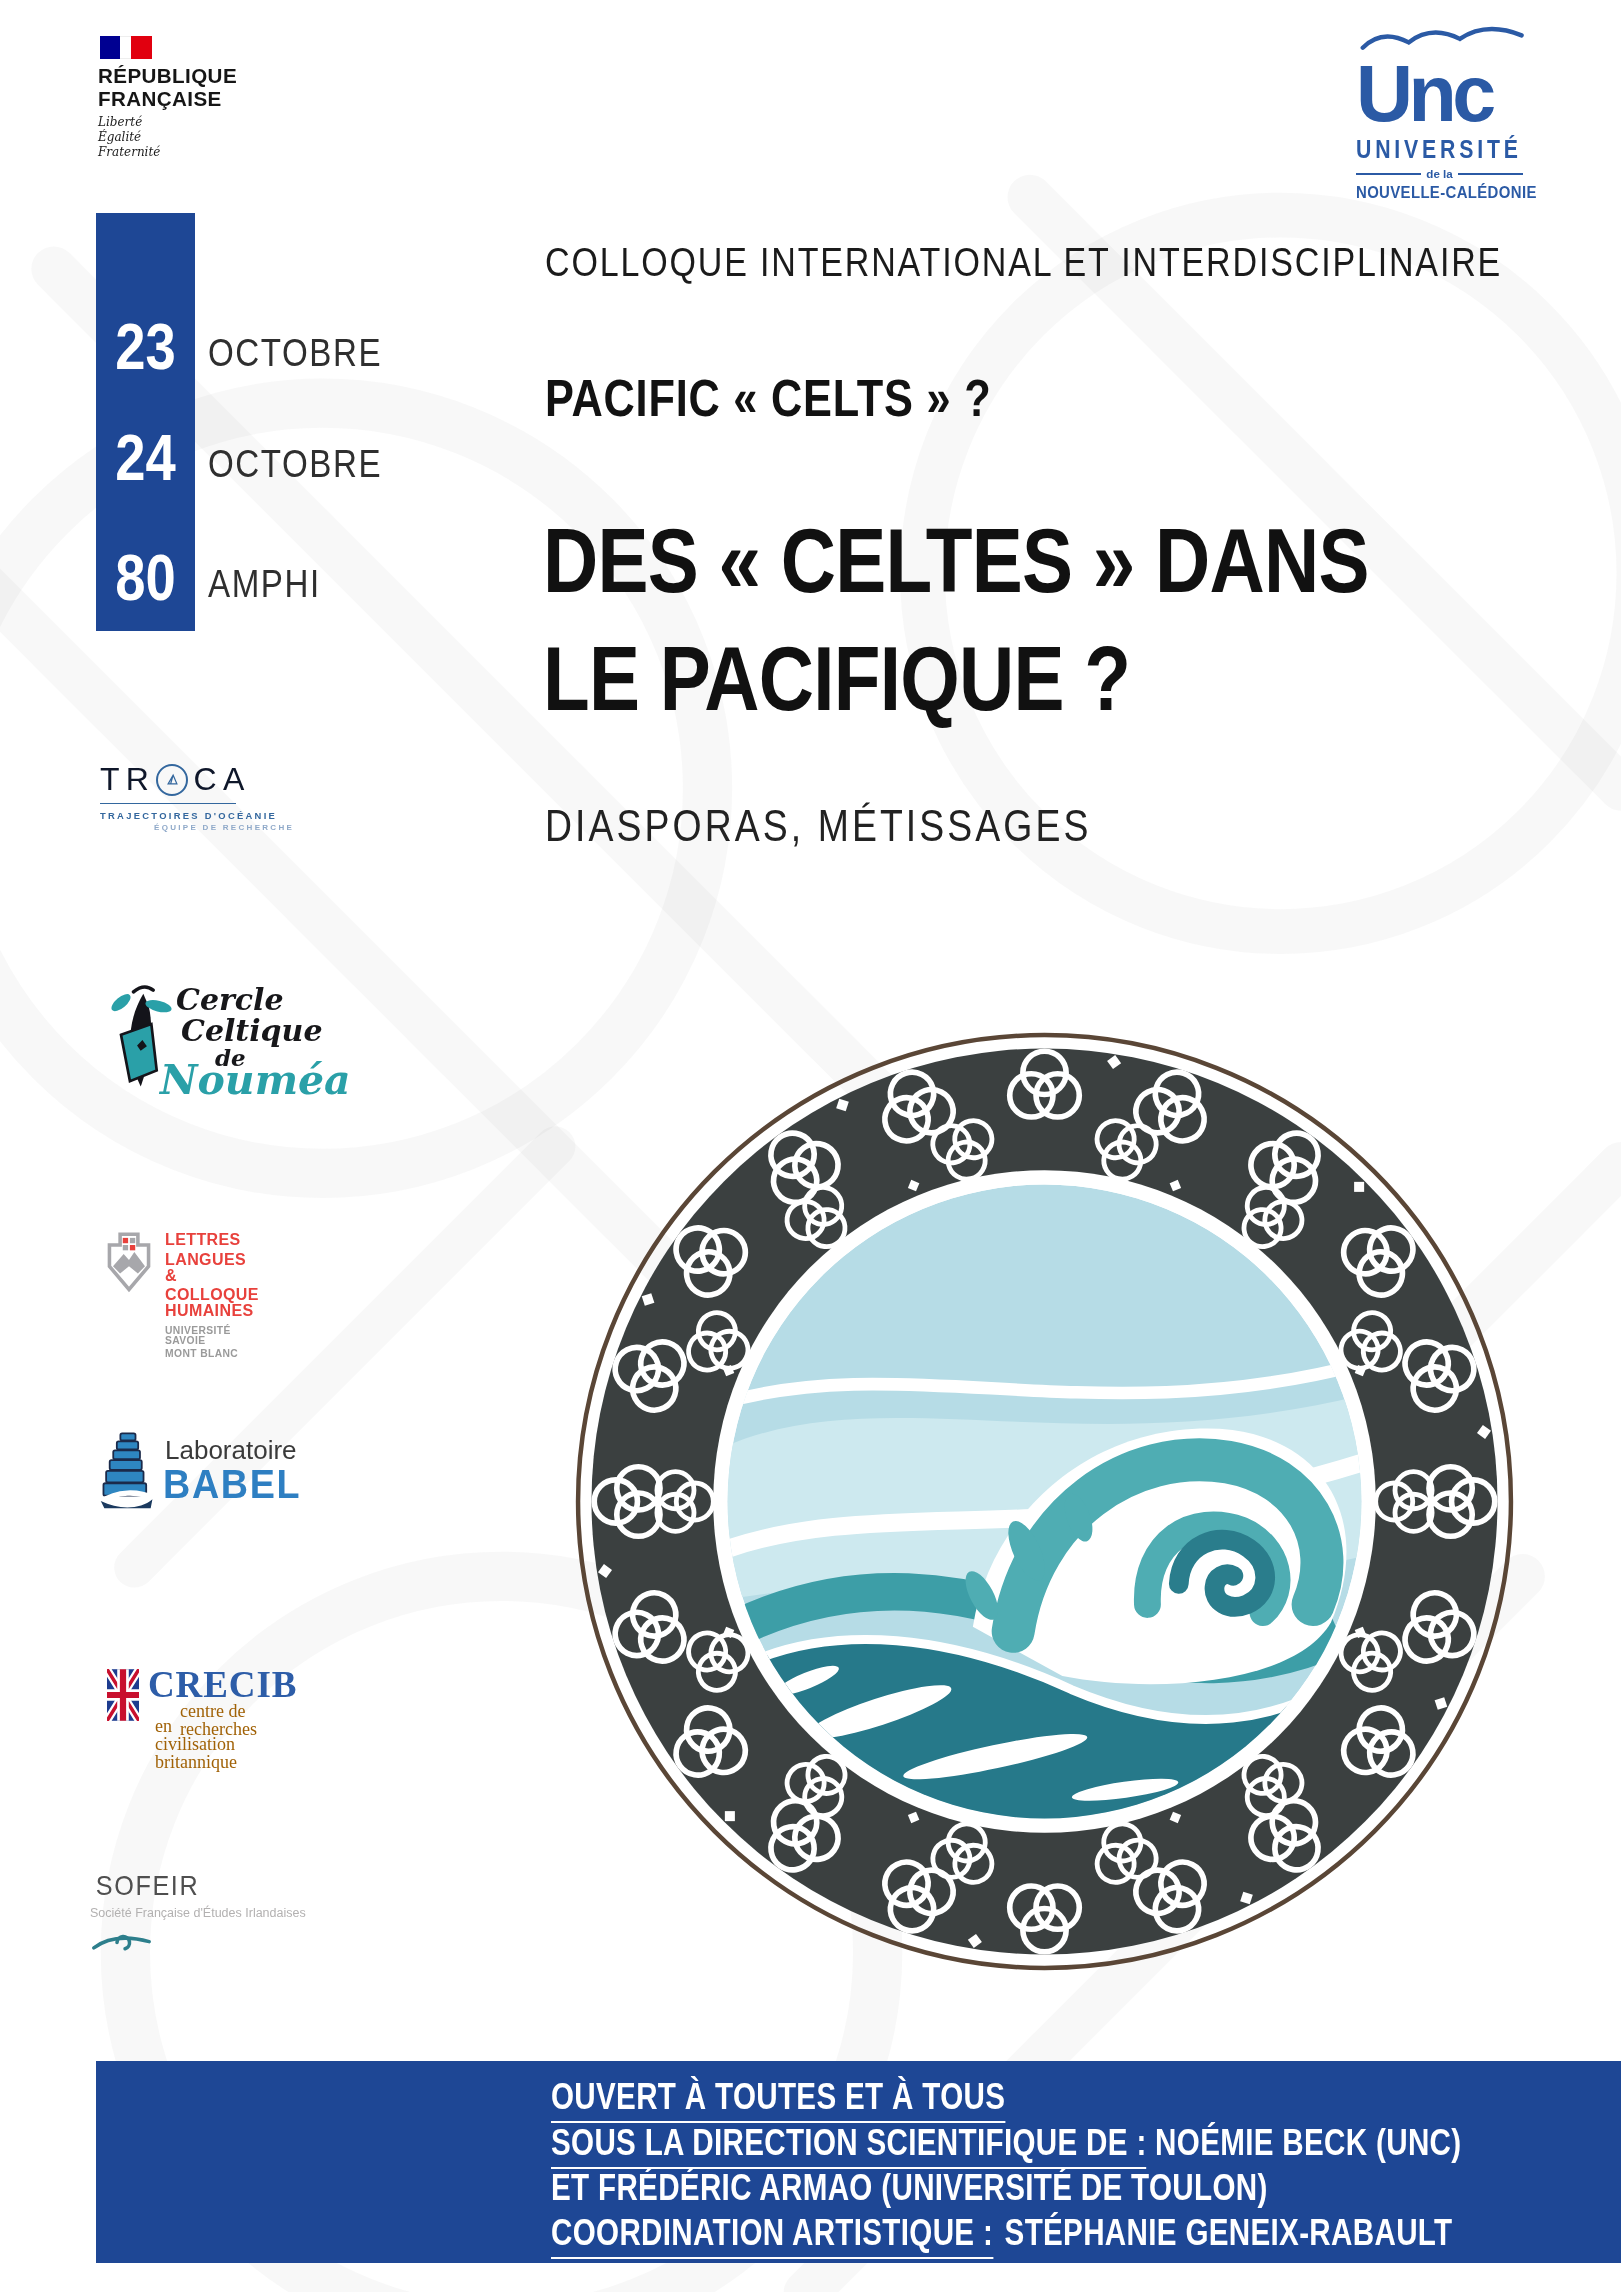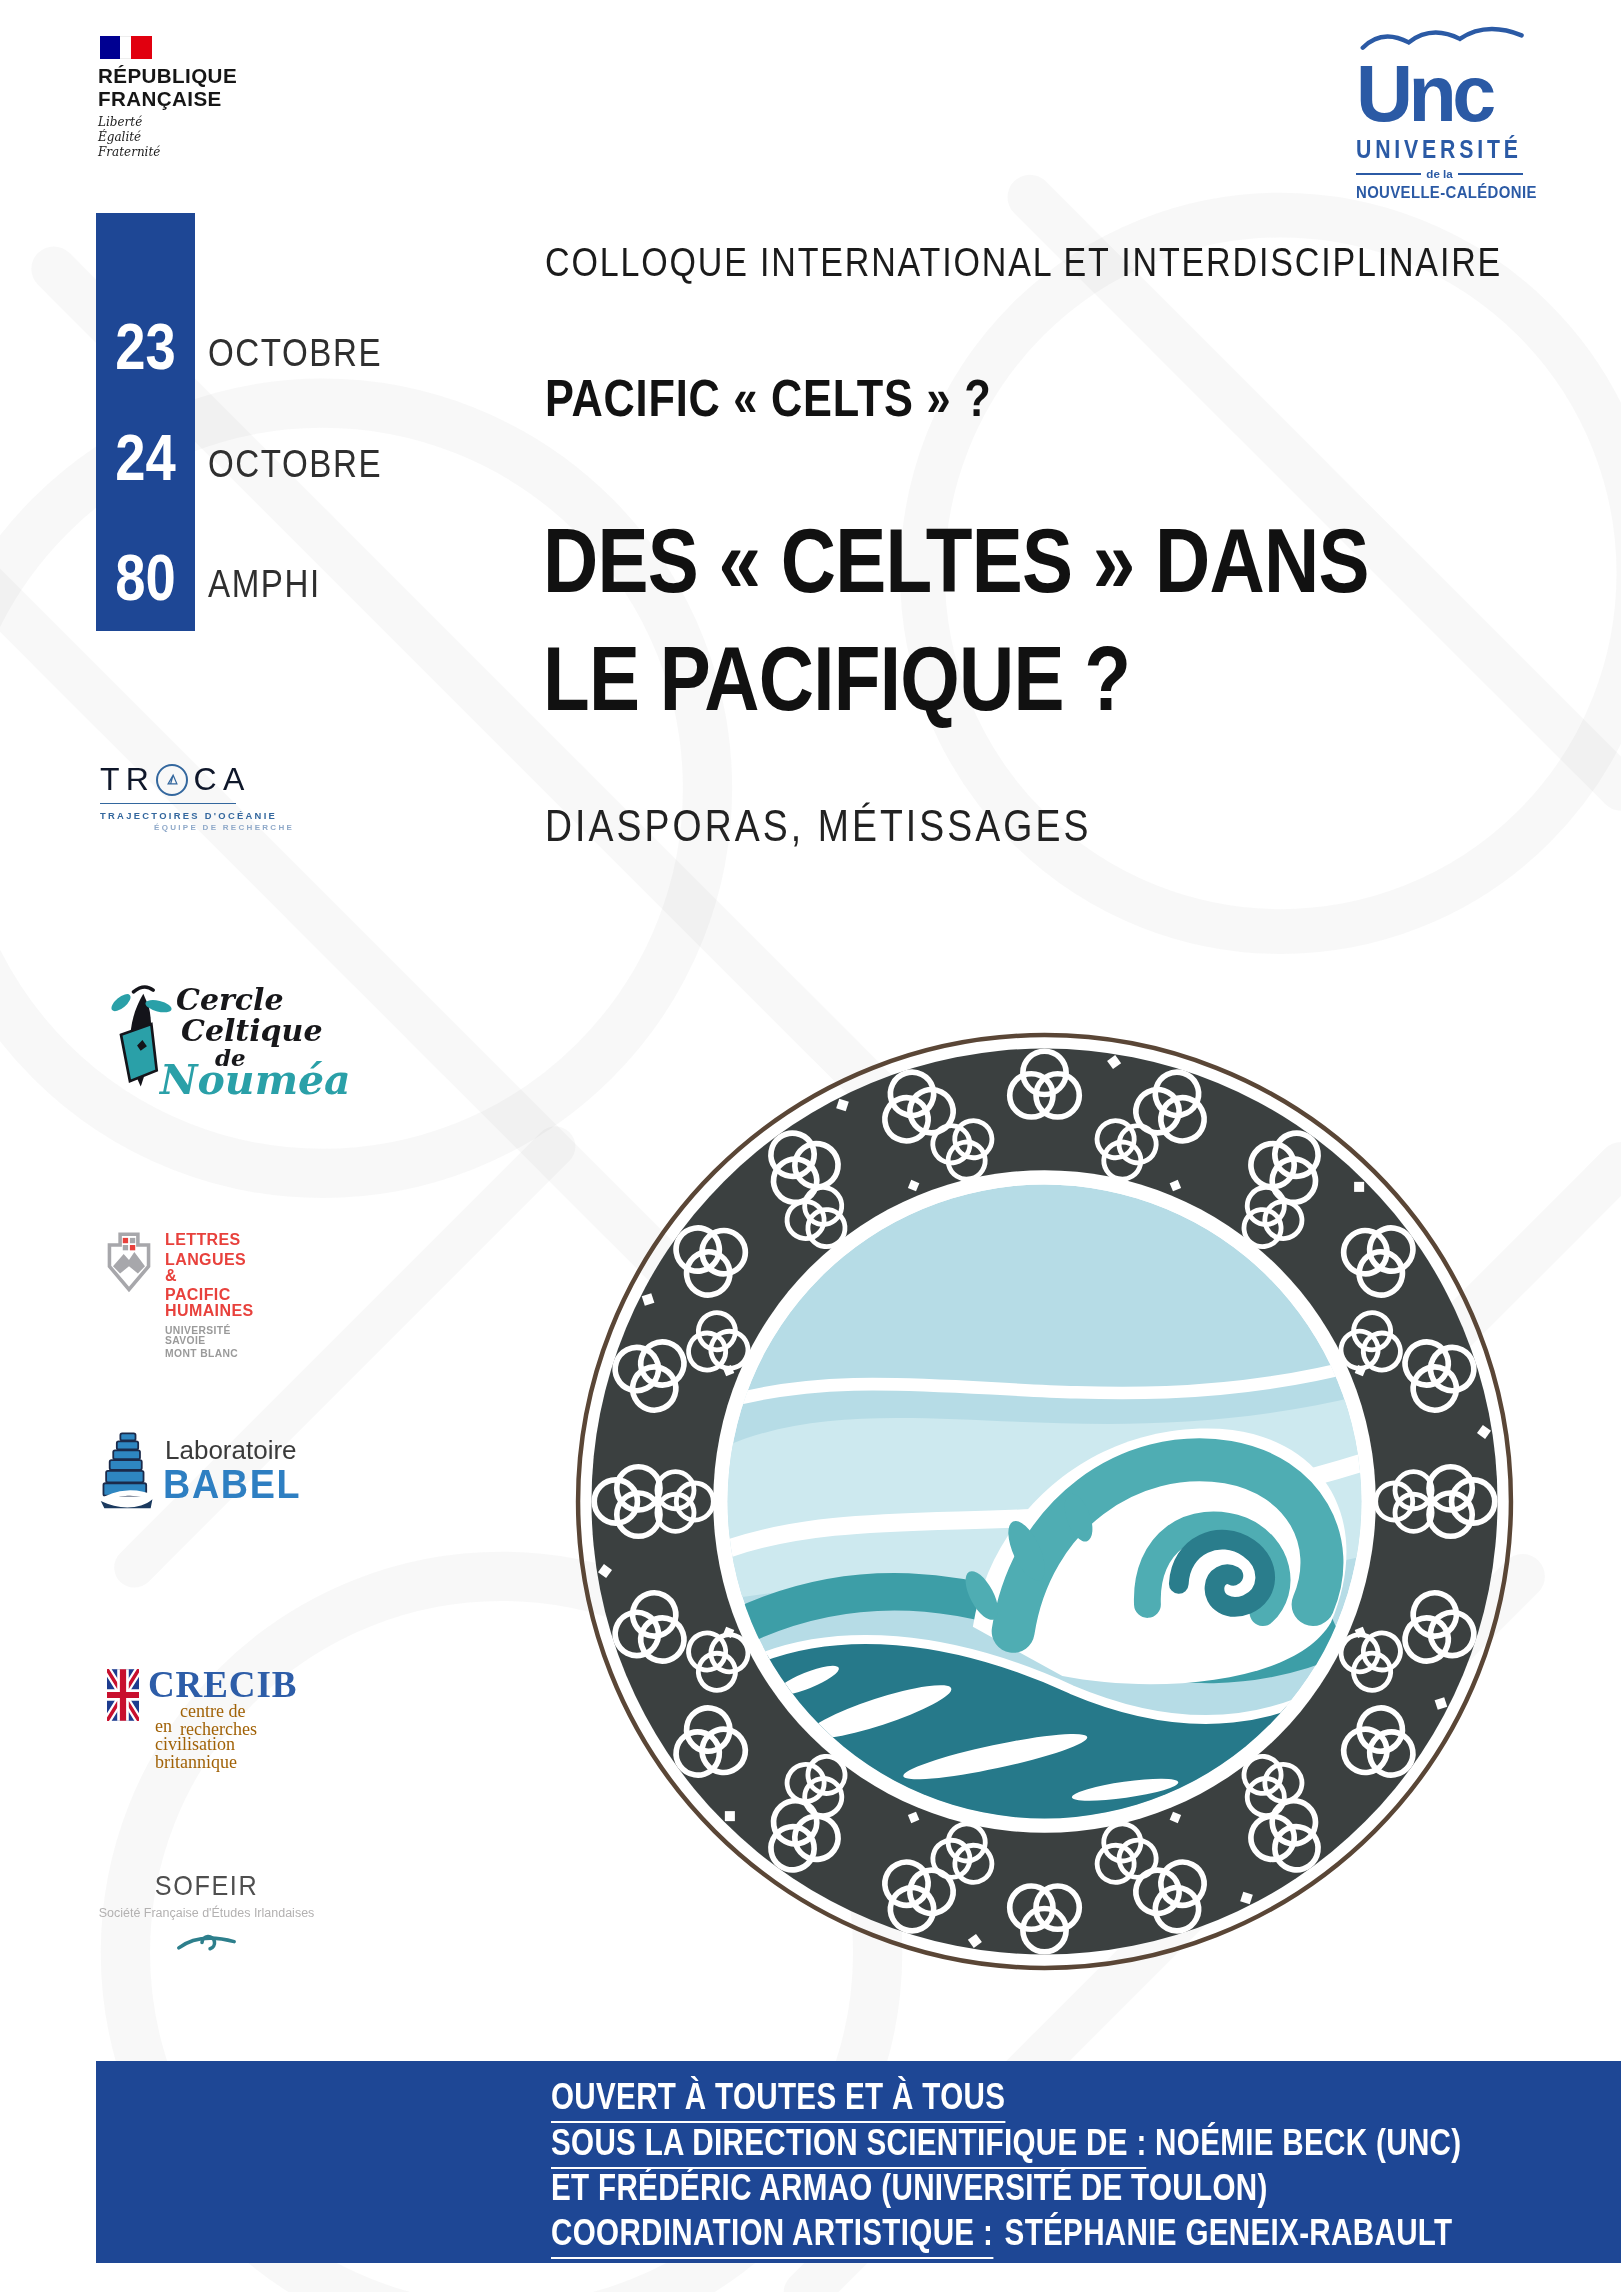--- a/index.html
+++ b/index.html
@@ -145,21 +145,21 @@
       <path d="M6,18 H18 V6 H38 V18 H50 V42 L28,68 L6,42 Z" fill="none" stroke="#a7a7ab" stroke-width="4"></path>
       <rect x="21" y="10" width="6" height="6" fill="#e8413c"></rect>
         <rect x="29" y="10" width="6" height="6" fill="#a7a7ab"></rect>
       <rect x="21" y="18" width="6" height="6" fill="#a7a7ab"></rect>
         <rect x="29" y="18" width="6" height="6" fill="#e8413c"></rect>
       <path d="M10,42 L22,28 L28,35 L34,26 L46,42 L38,50 L28,42 L18,50 Z" fill="#a7a7ab"></path>
     </svg>
     <div class="abs" style="left:61px;top:7.2px;">
       <div class="llsh-red">LETTRES</div>
       <div class="llsh-red" style="margin-top:3.6px;">LANGUES &amp;</div>
-      <div class="llsh-red" style="margin-top:3.6px;">PACIFIC HUMAINES</div>
+      <div class="llsh-red" style="margin-top:3.6px;">COLLOQUE HUMAINES</div>
       <div class="llsh-gray" style="margin-top:6.3px;">UNIVERSITÉ SAVOIE</div>
       <div class="llsh-gray" style="margin-top:2.7px;">MONT BLANC</div>
     </div>
   </div>
 
   <div class="abs" style="left:99px;top:1426px;">
     <svg class="abs" style="left:0;top:1.8px;" width="57" height="82" viewBox="0 0 64 92">
       <g fill="#2e86c1" stroke="#1b2a4a" stroke-width="2">
         <rect x="24" y="6" width="17" height="8" rx="2"></rect>
         <rect x="20" y="15" width="24" height="9" rx="2"></rect>
@@ -181,21 +181,21 @@
       <path d="M0,0 L36,58 M36,0 L0,58" stroke="#fff" stroke-width="9"></path>
       <path d="M0,0 L36,58 M36,0 L0,58" stroke="#c8102e" stroke-width="4"></path>
       <path d="M18,0 V58 M0,29 H36" stroke="#fff" stroke-width="13"></path>
       <path d="M18,0 V58 M0,29 H36" stroke="#c8102e" stroke-width="7"></path>
     </svg>
     <div class="abs crecib-name" style="left:41px;top:1.8px;">CRECIB</div>
     <div class="abs crecib-sub" style="left:73px;top:38px;">centre de recherches</div>
     <div class="abs crecib-sub" style="left:48px;top:53px;">en civilisation britannique</div>
   </div>
 
-  <div class="abs" style="left:90px;top:1872px;width:233px;text-align:center;">
+  <div class="abs" style="left:90px;top:1872px;width:233px;text-align:left;">
     <div><span class="cx s90 sofeir-name" style="transform-origin:50% 50%;">SOFEIR</span></div>
     <div class="sofeir-sub" style="margin-top:7.2px;">Société Française d'Études Irlandaises</div>
     <svg style="margin-top:10.7px;" width="63" height="25" viewBox="0 0 70 28">
       <path d="M4,20 C20,8 40,6 66,13" fill="none" stroke="#2d7f8c" stroke-width="4" stroke-linecap="round"></path>
       <path d="M30,14 a7,7 0 1 1 9,7" fill="none" stroke="#2d7f8c" stroke-width="4" stroke-linecap="round"></path>
     </svg>
   </div>
 
   <svg class="abs" style="left:570px;top:1027px;" width="949" height="949" viewBox="-530 -530 1060 1060">
     <defs>

